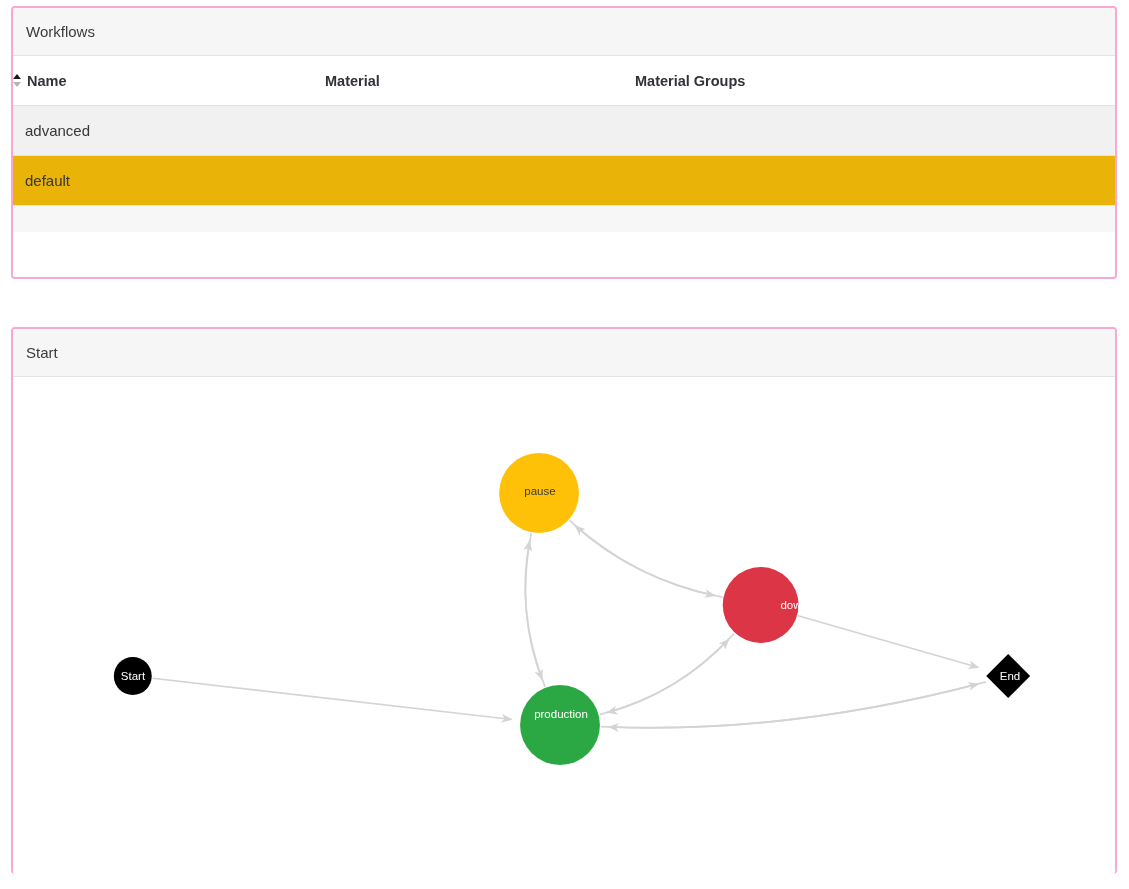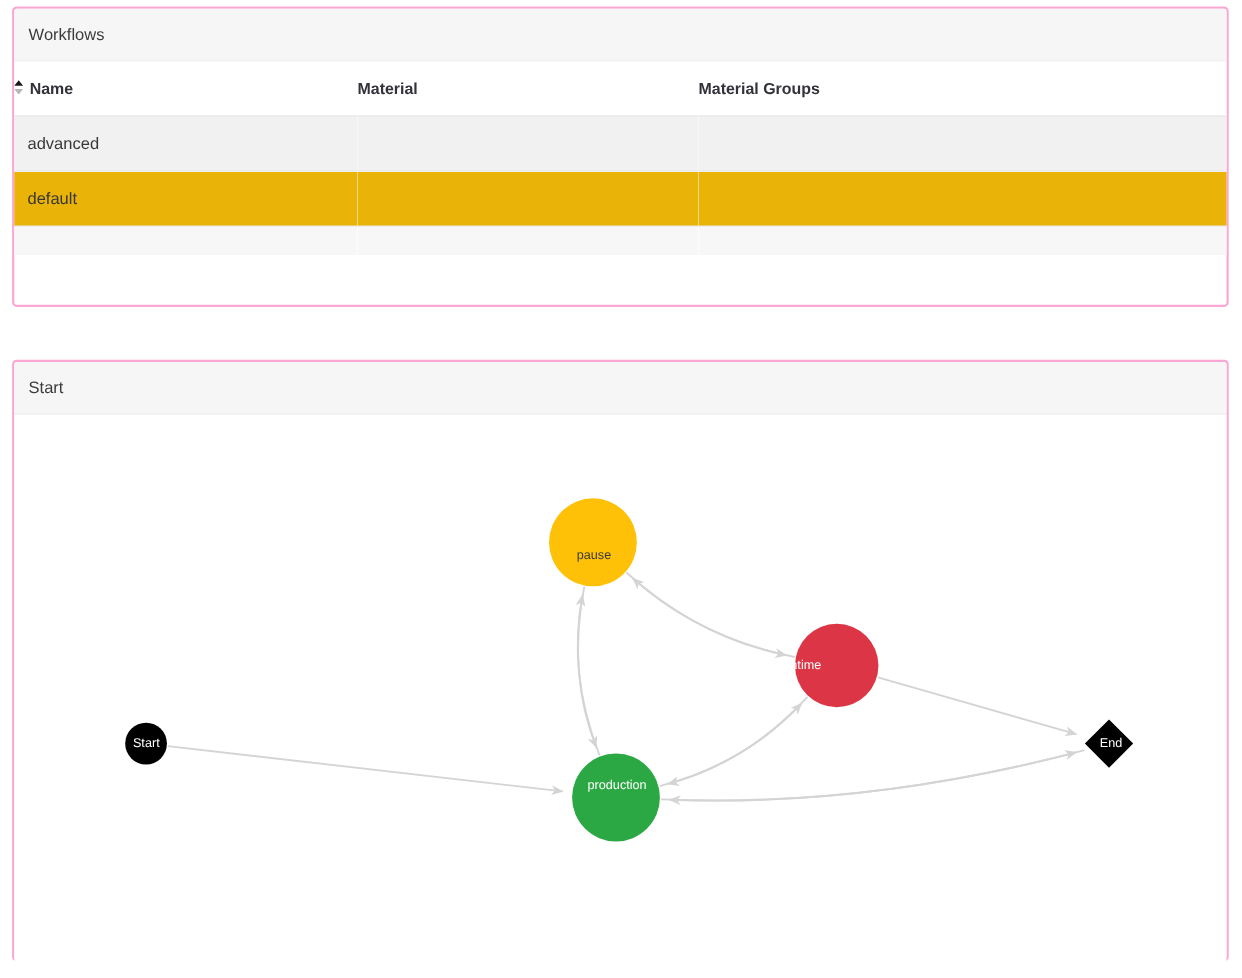--- a/index.html
+++ b/index.html
@@ -207,21 +207,21 @@
         <g id="nodes-layer">
             <circle cx="120" cy="299" r="19" fill="#000000"></circle>
             <circle cx="527" cy="116" r="40" fill="#FFC107"></circle>
             <circle cx="749" cy="228" r="38" fill="#DC3545"></circle>
             <circle cx="548" cy="348" r="40" fill="#2BA843"></circle>
             <polygon points="997,277 1019,299 997,321 975,299" fill="#000000"></polygon>
           </g>
       </svg>
       <div id="labels-layer">
           <div class="node-label" style="left: 120px; top: 299px; color: rgb(255, 255, 255);">Start</div>
-          <div class="node-label" style="left: 527px; top: 128px; color: rgb(58, 58, 58);">pause</div>
-          <div class="node-label" style="left: 709px; top: 228px; color: rgb(255, 255, 255);">downtime</div>
+          <div class="node-label" style="left: 527px; top: 114px; color: rgb(58, 58, 58);">pause</div>
+          <div class="node-label" style="left: 792px; top: 228px; color: rgb(255, 255, 255);">downtime</div>
           <div class="node-label" style="left: 548px; top: 337px; color: rgb(255, 255, 255);">production</div>
           <div class="node-label" style="left: 997px; top: 299px; color: rgb(255, 255, 255);">End</div>
         </div>
     </div>
   </section>
 
 </div>
 
 </body></html>

